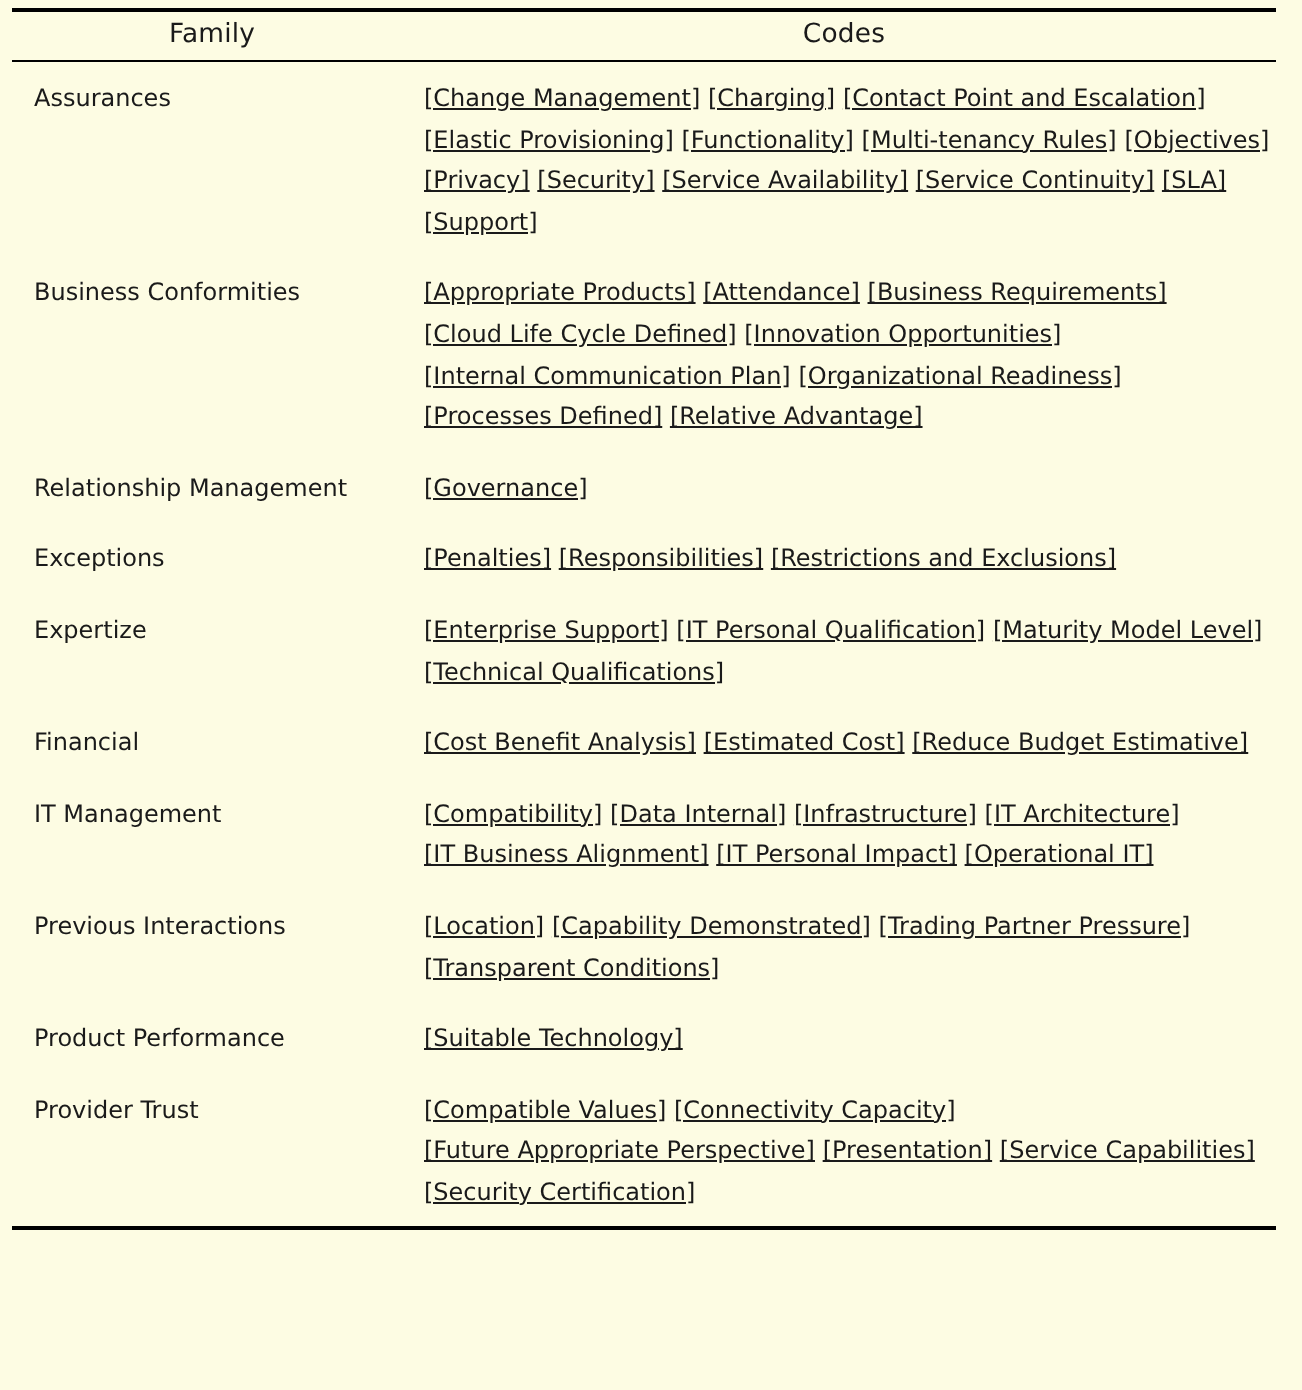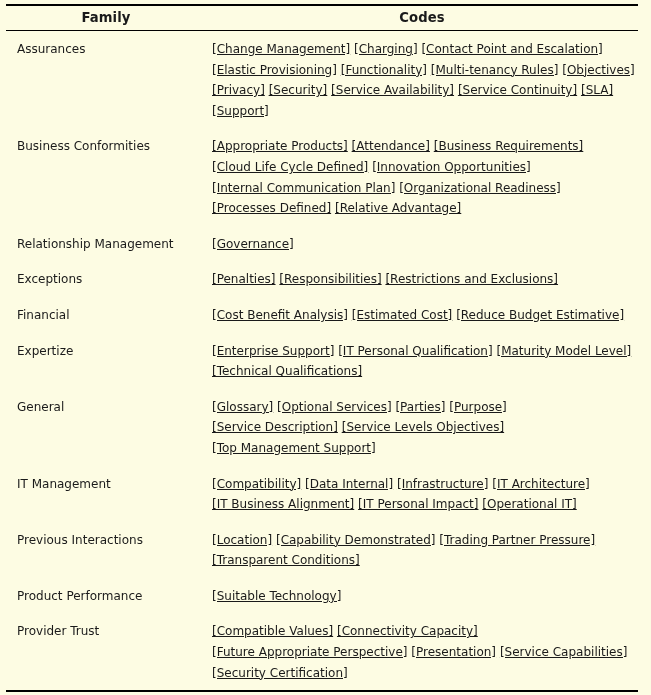--- a/index.html
+++ b/index.html
@@ -30,21 +30,21 @@
     table-layout: fixed;
     margin-top: 4px;
   }
 
   
   table.codes-table thead tr.header-row th {
     border-top: 2px solid #000;
     border-bottom: 1.2px solid #000;
     padding: 4px 0 5px 0;
     font-size: 13.2px;
-    font-weight: bold;
+    font-weight: normal;
     text-align: center;
     letter-spacing: 0.1px;
   }
 
   
   table.codes-table tbody tr.data-row:last-child td {
     border-bottom: 2px solid #000;
   }
 
   table.codes-table tbody tr.data-row td {
@@ -101,30 +101,26 @@
         </tr>
         <tr class="data-row">
           <td class="family-cell">Relationship Management</td>
           <td class="codes-cell"><span class="code-token">[Governance]</span></td>
         </tr>
         <tr class="data-row">
           <td class="family-cell">Exceptions</td>
           <td class="codes-cell"><span class="code-token">[Penalties]</span> <span class="code-token">[Responsibilities]</span> <span class="code-token">[Restrictions and Exclusions]</span></td>
         </tr>
         <tr class="data-row">
-          <td class="family-cell">Financial</td>
-          <td class="codes-cell"><span class="code-token">[Cost Benefit Analysis]</span> <span class="code-token">[Estimated Cost]</span> <span class="code-token">[Reduce Budget Estimative]</span></td>
-        </tr>
-        <tr class="data-row">
           <td class="family-cell">Expertize</td>
           <td class="codes-cell"><span class="code-token">[Enterprise Support]</span> <span class="code-token">[IT Personal Qualification]</span> <span class="code-token">[Maturity Model Level]</span> <span class="code-token">[Technical Qualifications]</span></td>
         </tr>
         <tr class="data-row">
-          <td class="family-cell">General</td>
-          <td class="codes-cell"><span class="code-token">[Glossary]</span> <span class="code-token">[Optional Services]</span> <span class="code-token">[Parties]</span> <span class="code-token">[Purpose]</span> <span class="code-token">[Service Description]</span> <span class="code-token">[Service Levels Objectives]</span> <span class="code-token">[Top Management Support]</span></td>
+          <td class="family-cell">Financial</td>
+          <td class="codes-cell"><span class="code-token">[Cost Benefit Analysis]</span> <span class="code-token">[Estimated Cost]</span> <span class="code-token">[Reduce Budget Estimative]</span></td>
         </tr>
         <tr class="data-row">
           <td class="family-cell">IT Management</td>
           <td class="codes-cell"><span class="code-token">[Compatibility]</span> <span class="code-token">[Data Internal]</span> <span class="code-token">[Infrastructure]</span> <span class="code-token">[IT Architecture]</span> <span class="code-token">[IT Business Alignment]</span> <span class="code-token">[IT Personal Impact]</span> <span class="code-token">[Operational IT]</span></td>
         </tr>
         <tr class="data-row">
           <td class="family-cell">Previous Interactions</td>
           <td class="codes-cell"><span class="code-token">[Location]</span> <span class="code-token">[Capability Demonstrated]</span> <span class="code-token">[Trading Partner Pressure]</span> <span class="code-token">[Transparent Conditions]</span></td>
         </tr>
         <tr class="data-row">

